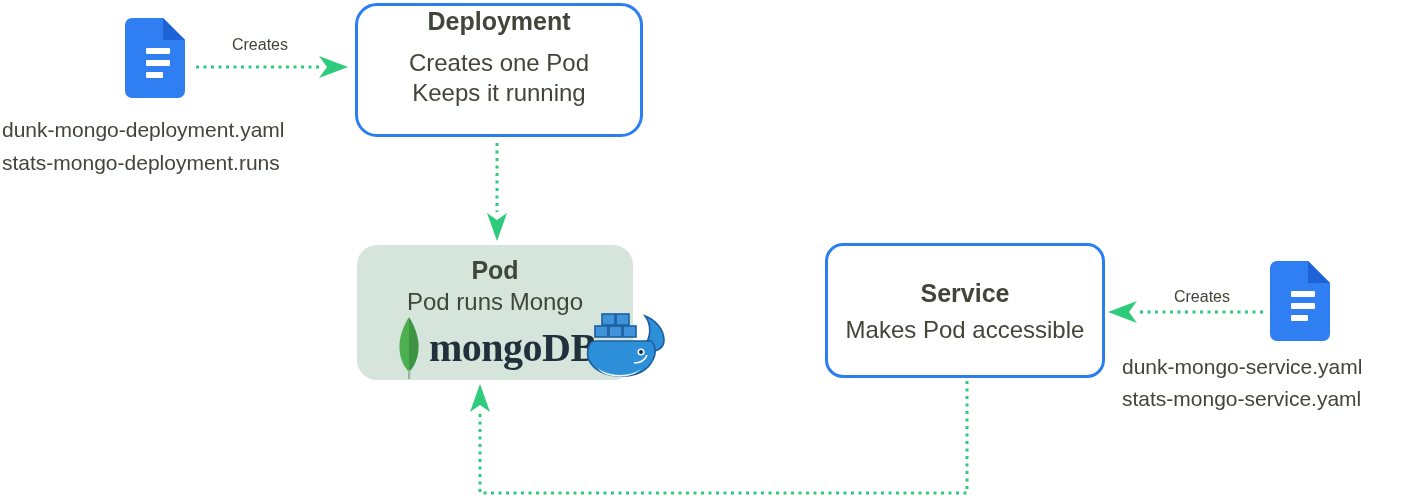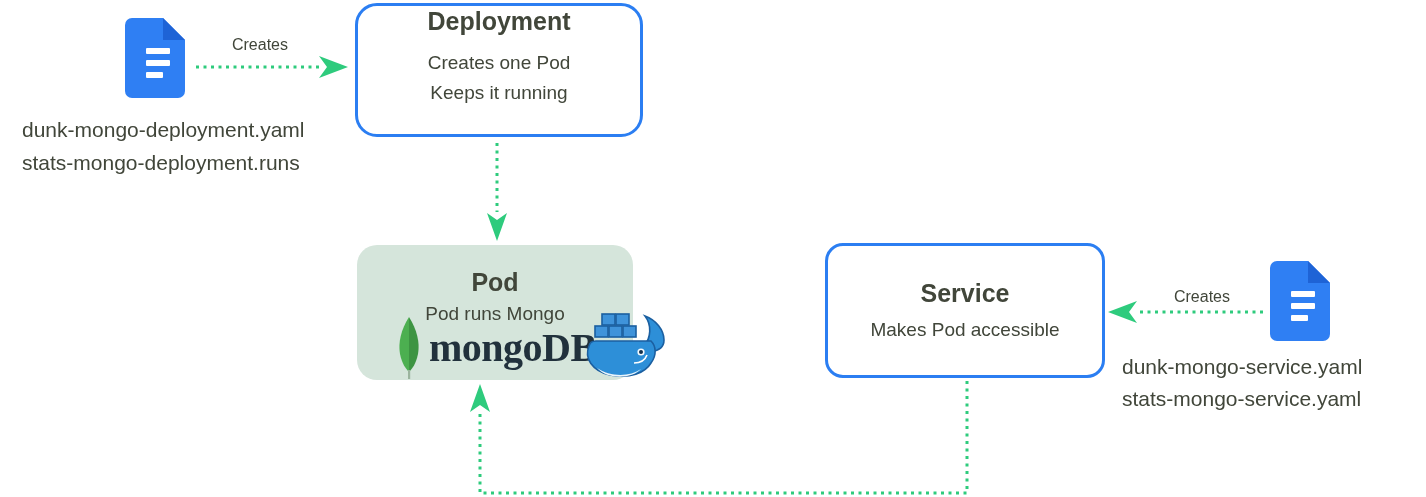--- a/index.html
+++ b/index.html
@@ -18,21 +18,21 @@
   .dart{fill:#2ECB7D;stroke:none;}
   
   .box{
     position:absolute;box-sizing:border-box;
     border-radius:22px;display:flex;flex-direction:column;align-items:center;
     text-align:center;
   }
   .box.bordered{background:#ffffff;border:3.5px solid #2B7EF2;}
   .box.pod{background:#D5E5DB;border:none;border-radius:20px;}
   .box-title{font-size:25px;font-weight:bold;line-height:30px;}
-  .box-line{font-size:19px;line-height:30px;}
+  .box-line{font-size:24px;line-height:30px;}
   
   .creates{font-size:16px;line-height:19px;text-align:center;width:110px;}
   .files{font-size:21px;white-space:nowrap;}
   .files div{height:33px;line-height:33px;}
   
   .mongo-wordmark{
     font-family:"Liberation Serif", serif;
     font-weight:600;font-size:40px;line-height:44px;color:#21313C;
     white-space:nowrap;letter-spacing:-0.5px;
   }
@@ -63,32 +63,32 @@
       <path d="M7 0 H38 L60 22 V73 A7 7 0 0 1 53 80 H7 A7 7 0 0 1 0 73 V7 A7 7 0 0 1 7 0 Z" fill="#2F7FF3"></path>
       <polygon points="38,0 60,22 38,22" fill="#1E63D6"></polygon>
       <rect x="21" y="30" width="24" height="6" rx="1" fill="#ffffff"></rect>
       <rect x="21" y="42" width="24" height="6" rx="1" fill="#ffffff"></rect>
       <rect x="21" y="54" width="17" height="6" rx="1" fill="#ffffff"></rect>
     </svg>
   </div>
 
   <div class="abs creates" style="left:205px;top:35px;">Creates</div>
 
-  <div class="abs files" style="left:2px;top:113px;margin-left:20px;">
+  <div class="abs files" style="left:2px;top:113px;">
     <div>dunk-mongo-deployment.yaml</div>
     <div>stats-mongo-deployment.runs</div>
   </div>
 
   <div class="box bordered" style="left:355px;top:3px;width:288px;height:134px;">
     <div class="box-title" style="margin-bottom:12px;">Deployment</div>
     <div class="box-line">Creates one Pod</div>
     <div class="box-line">Keeps it running</div>
   </div>
 
-  <div class="box pod" style="left:357px;top:245px;width:276px;height:135px;padding-top:22px;">
+  <div class="box pod" style="left:357px;top:245px;width:276px;height:135px;padding-top:10px;">
     <div class="box-title" style="margin-bottom:3px;">Pod</div>
     <div class="box-line" style="line-height:28px;">Pod runs Mongo</div>
   </div>
 
   <div class="abs" style="left:394px;top:316px;width:30px;height:64px;">
     <svg width="30" height="64" viewBox="0 0 30 64">
       <path d="M15 1 C7 14 4 26 6 38 C8 48 12 53 15 56 Z" fill="#4CAF50"></path>
       <path d="M15 1 C23 14 26 26 24 38 C22 48 18 53 15 56 Z" fill="#3D9442"></path>
       <rect x="14" y="54" width="2.2" height="9" fill="#9BB49E"></rect>
     </svg>

